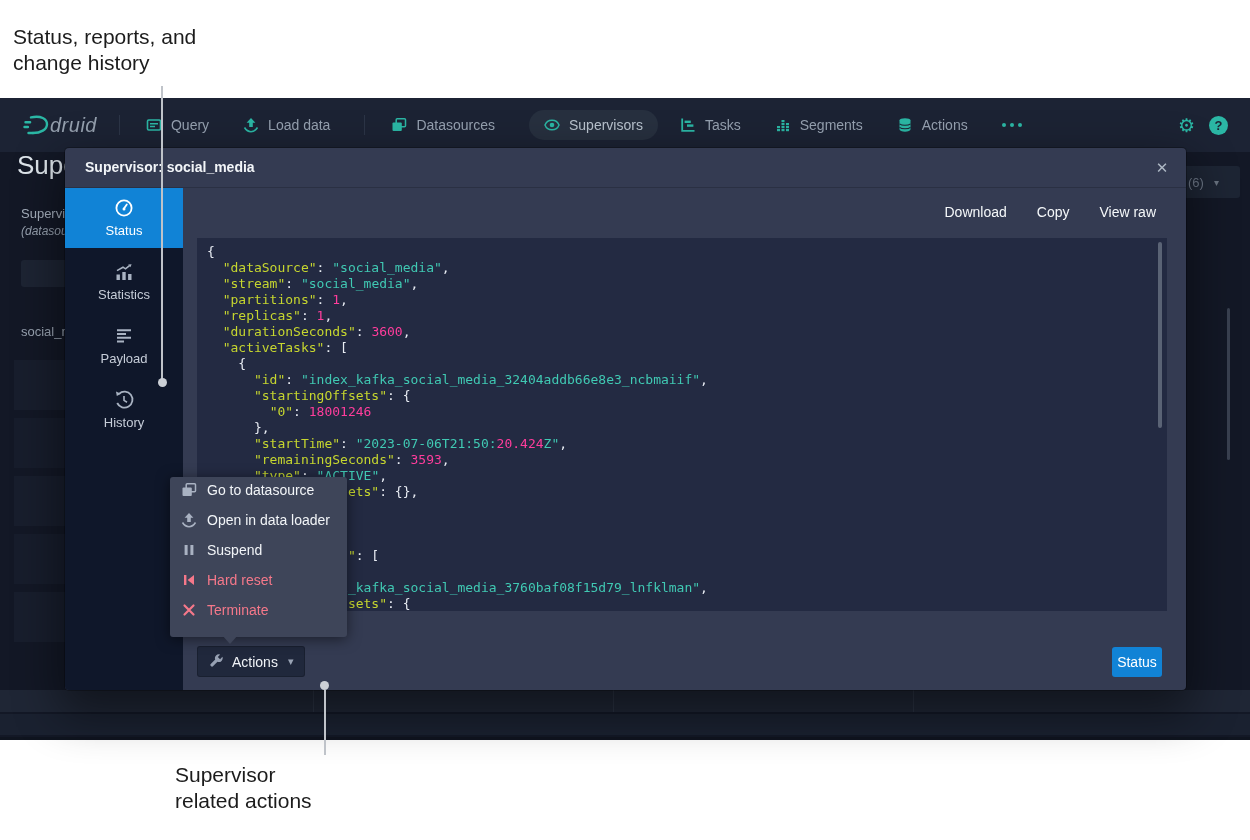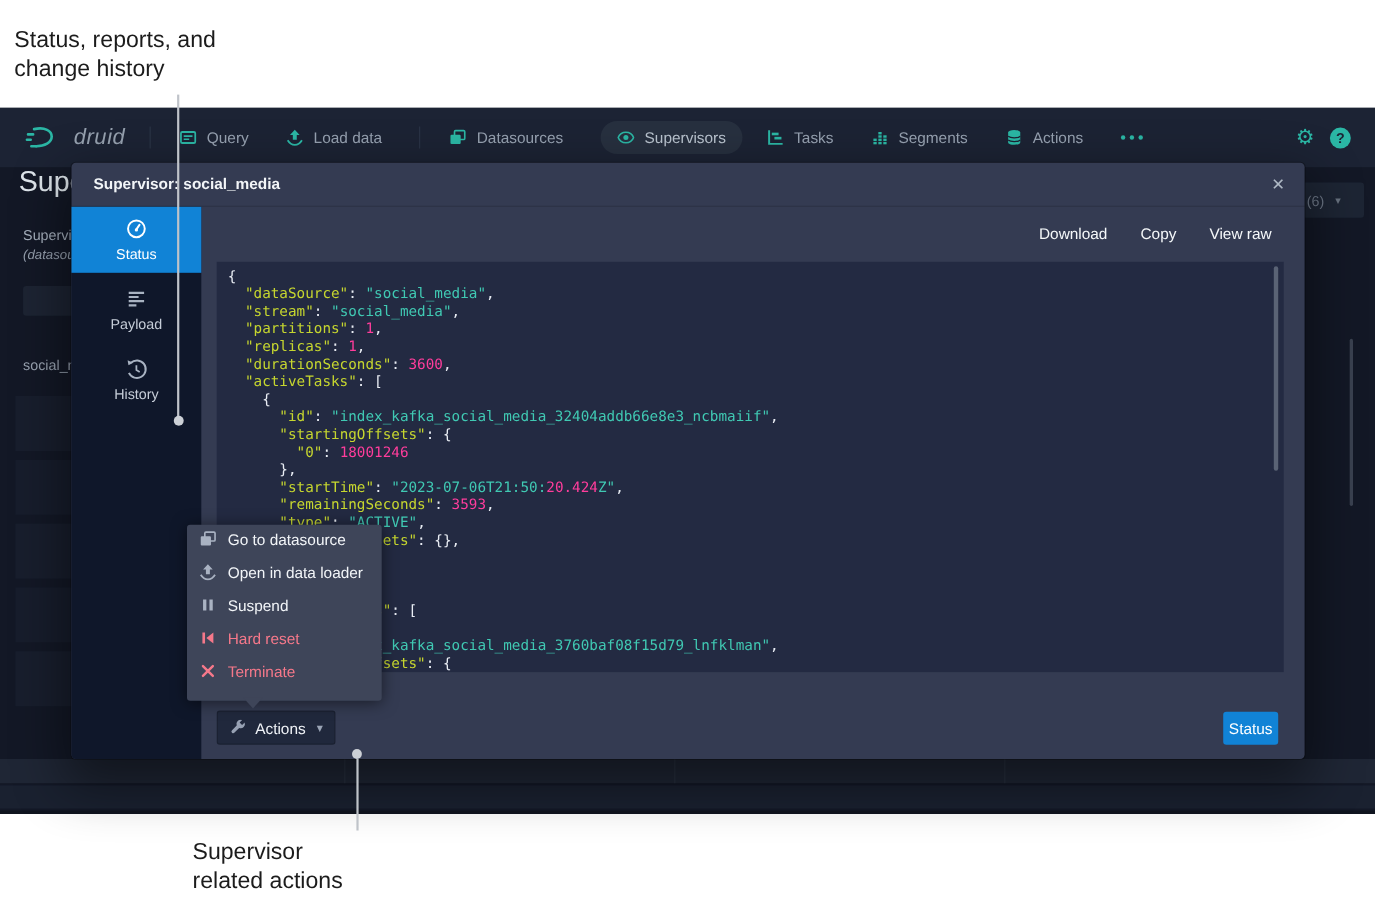--- a/index.html
+++ b/index.html
@@ -8,21 +8,21 @@
 
   
   .app{position:absolute;left:0;top:98px;width:1250px;height:642px;background:#131826;}
   .navbar{position:absolute;left:0;top:0;width:1250px;height:54px;background:#1c2334;
           display:flex;align-items:center;padding:0 0 0 22px;box-sizing:border-box;color:#96a1b0;font-size:14px;}
   .nav-item{display:flex;align-items:center;gap:9px;margin-right:34px;cursor:pointer;white-space:nowrap;}
   .nav-item.pill{background:#27303f;border-radius:16px;padding:7px 15px;margin-right:22px;color:#b9c3ce;}
   .nicon{display:inline-flex;width:16px;height:16px;color:#2bb7a5;}
   .nicon svg{width:16px;height:16px;}
   .nav-divider{width:1px;height:20px;background:#2c3547;margin:0 26px 0 0;}
-  .logo{display:flex;align-items:center;gap:17px;margin-right:22px;}
+  .logo{display:flex;align-items:center;gap:0;margin-right:22px;}
   .logo-text{font-size:20px;font-style:italic;color:#96a1af;letter-spacing:.5px;}
   .more-dots{display:flex;gap:4px;margin-right:0;}
   .more-dots i{width:4px;height:4px;border-radius:50%;background:#2bb7a5;}
   .nav-right{margin-left:auto;display:flex;align-items:center;gap:14px;padding-right:22px;}
   .gear{font-size:19px;color:#2bb7a5;line-height:1;cursor:pointer;}
   .help{width:19px;height:19px;border-radius:50%;background:#2bb7a5;color:#1c2334;font-weight:bold;
         font-size:13px;display:flex;align-items:center;justify-content:center;cursor:pointer;}
 
   
   .bg-title{position:absolute;left:17px;top:52px;font-size:26px;color:#dfe6ec;}
@@ -239,20 +239,32 @@
               <circle cx="10" cy="10" r="7.6" fill="none" stroke="currentColor" stroke-width="1.8"></circle>
               <path d="M10 10.5 L12.8 6.4" stroke="currentColor" stroke-width="1.8" stroke-linecap="round"></path>
               <circle cx="10" cy="11" r="1.5" fill="currentColor"></circle>
             </svg>
         </span>
         <span>Status</span>
       </div>
       <div class="side-tab">
         <span class="ticon">
           <svg viewBox="0 0 20 20">
+              <rect x="2.5" y="12.5" width="3.4" height="5.5" fill="currentColor"></rect>
+              <rect x="8.3" y="10" width="3.4" height="8" fill="currentColor"></rect>
+              <rect x="14.1" y="12" width="3.4" height="6" fill="currentColor"></rect>
+              <path d="M3 8.6 L9 5.2 L11.5 6.8 L15.5 3.6" fill="none" stroke="currentColor" stroke-width="1.6"></path>
+              <path d="M17.6 2.2 l-3.4.4 2.2 2.6z" fill="currentColor"></path>
+            </svg>
+        </span>
+        <span>Statistics</span>
+      </div>
+      <div class="side-tab">
+        <span class="ticon">
+          <svg viewBox="0 0 20 20">
               <path d="M3 4.2h14M3 8h9M3 11.8h14M3 15.6h7" stroke="currentColor" stroke-width="2"></path>
             </svg>
         </span>
         <span>Payload</span>
       </div>
       <div class="side-tab">
         <span class="ticon">
           <svg viewBox="0 0 20 20">
               <path d="M5 3.8 A8 8 0 1 1 3.2 13" fill="none" stroke="currentColor" stroke-width="1.8"></path>
               <path d="M2 1.5 l.8 4.6 4.2-2.4z" fill="currentColor"></path>

